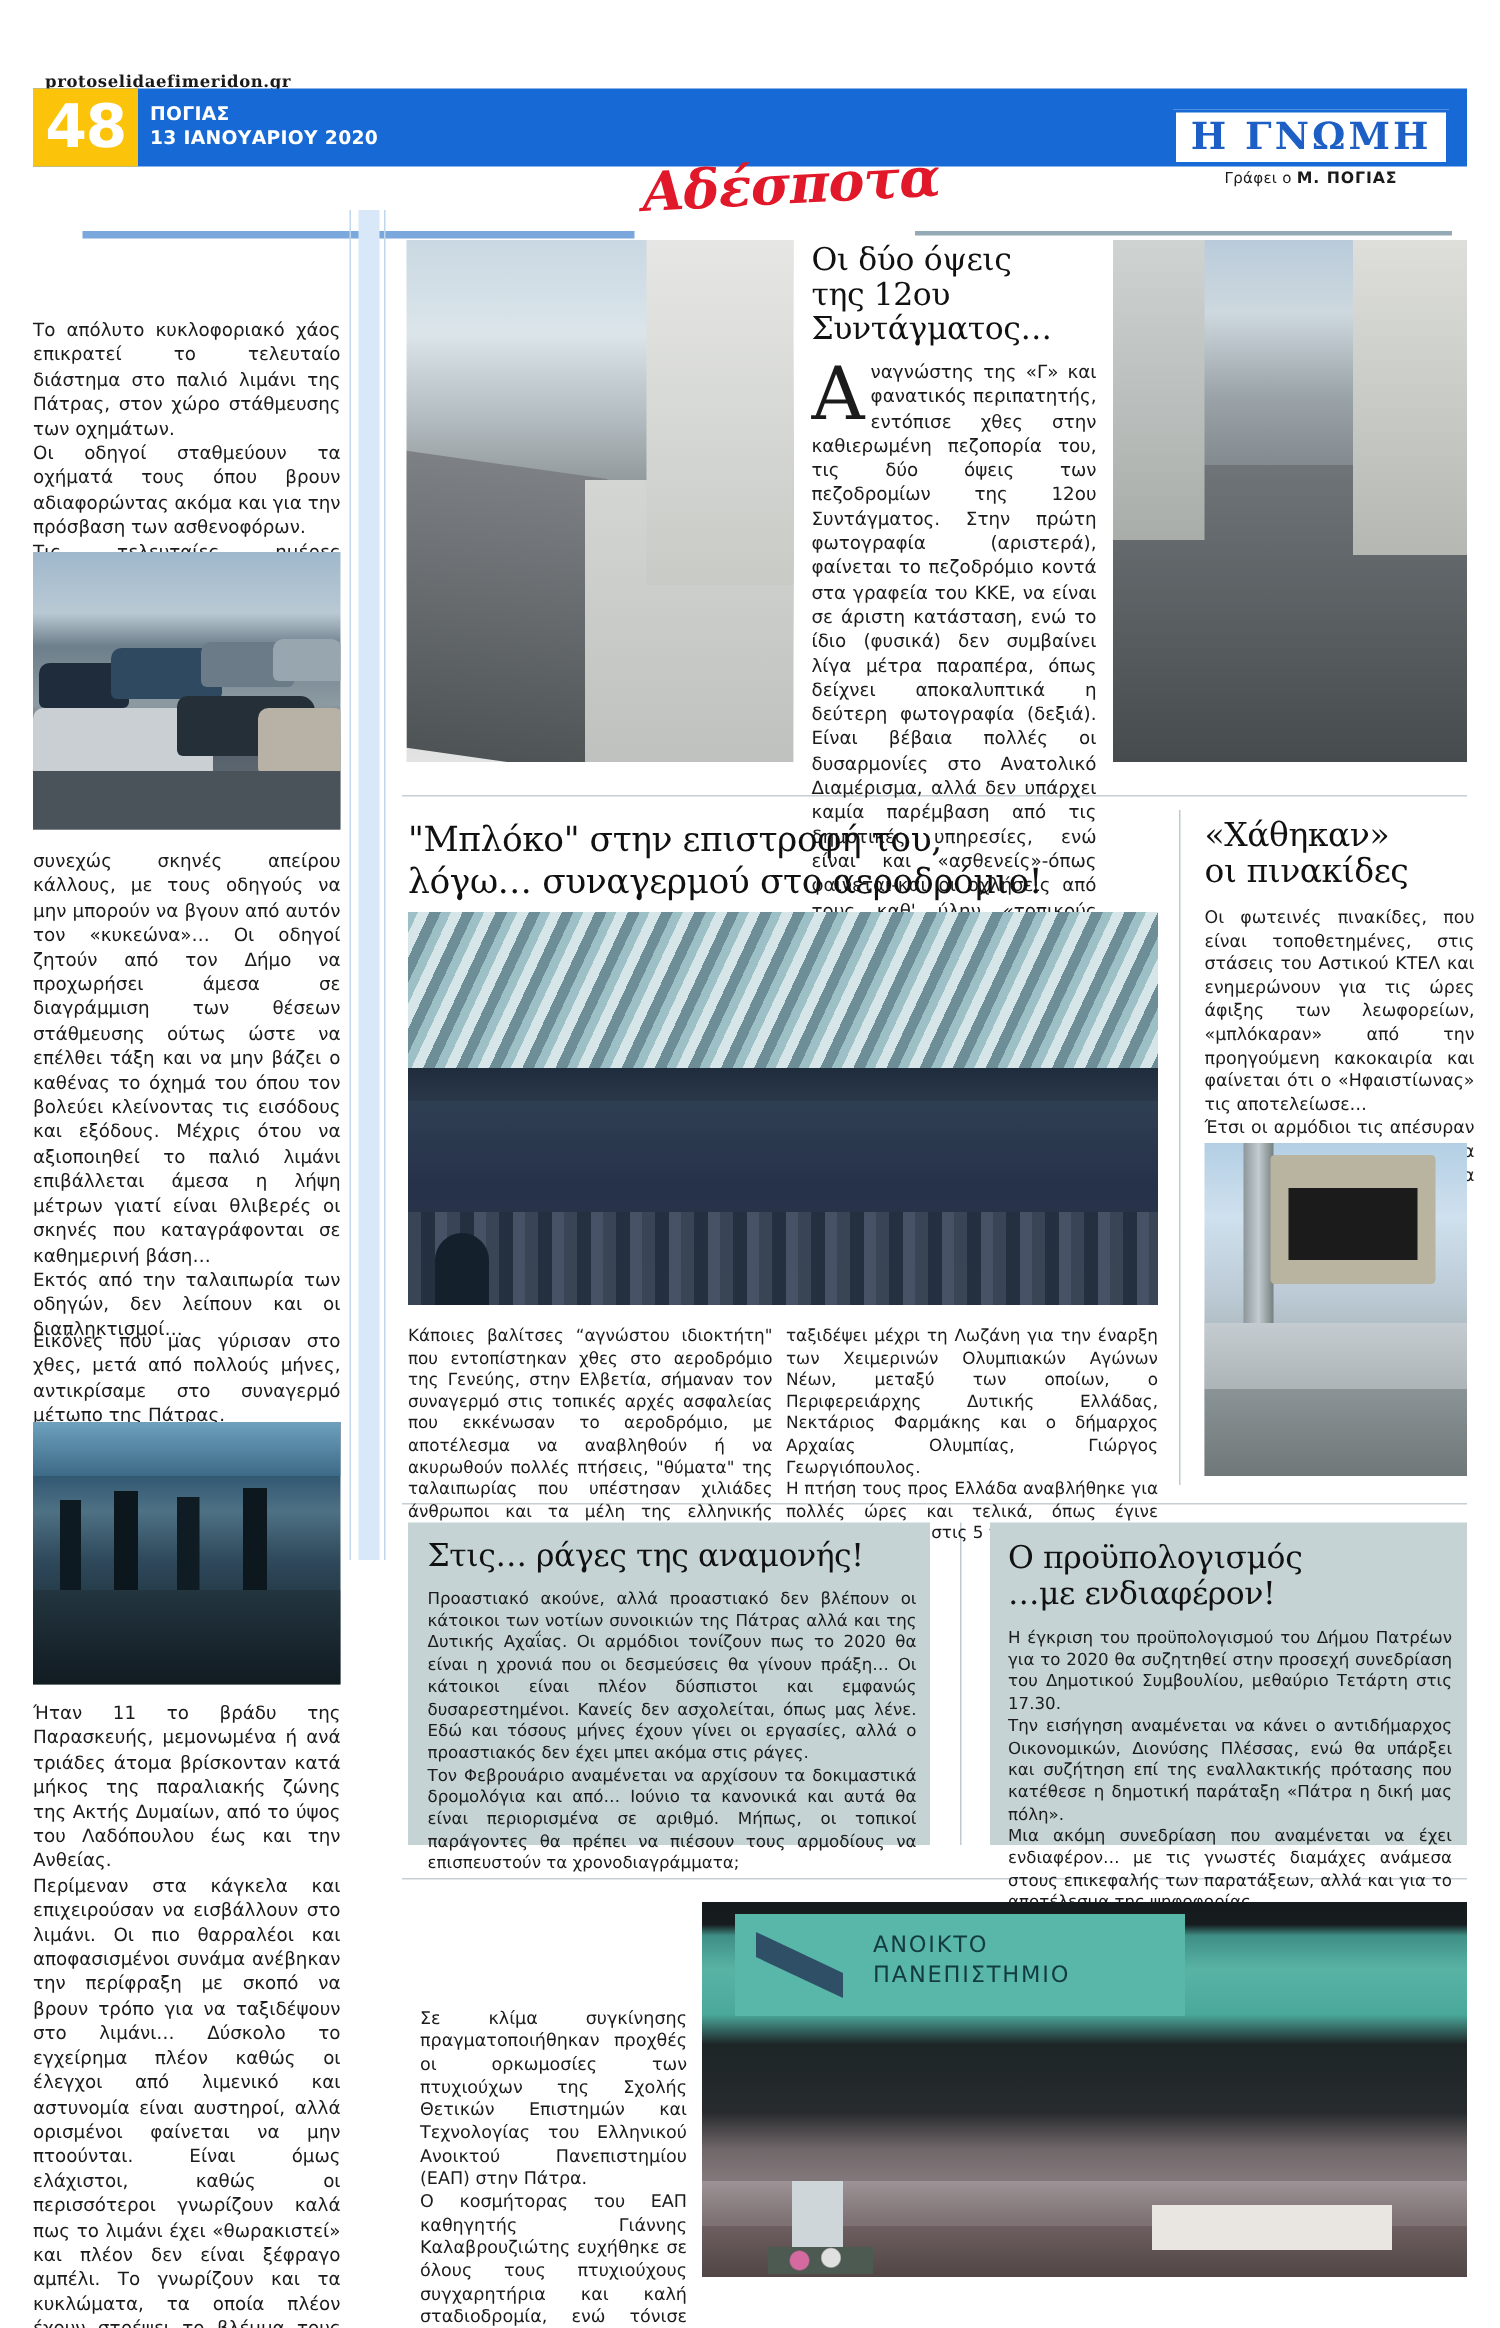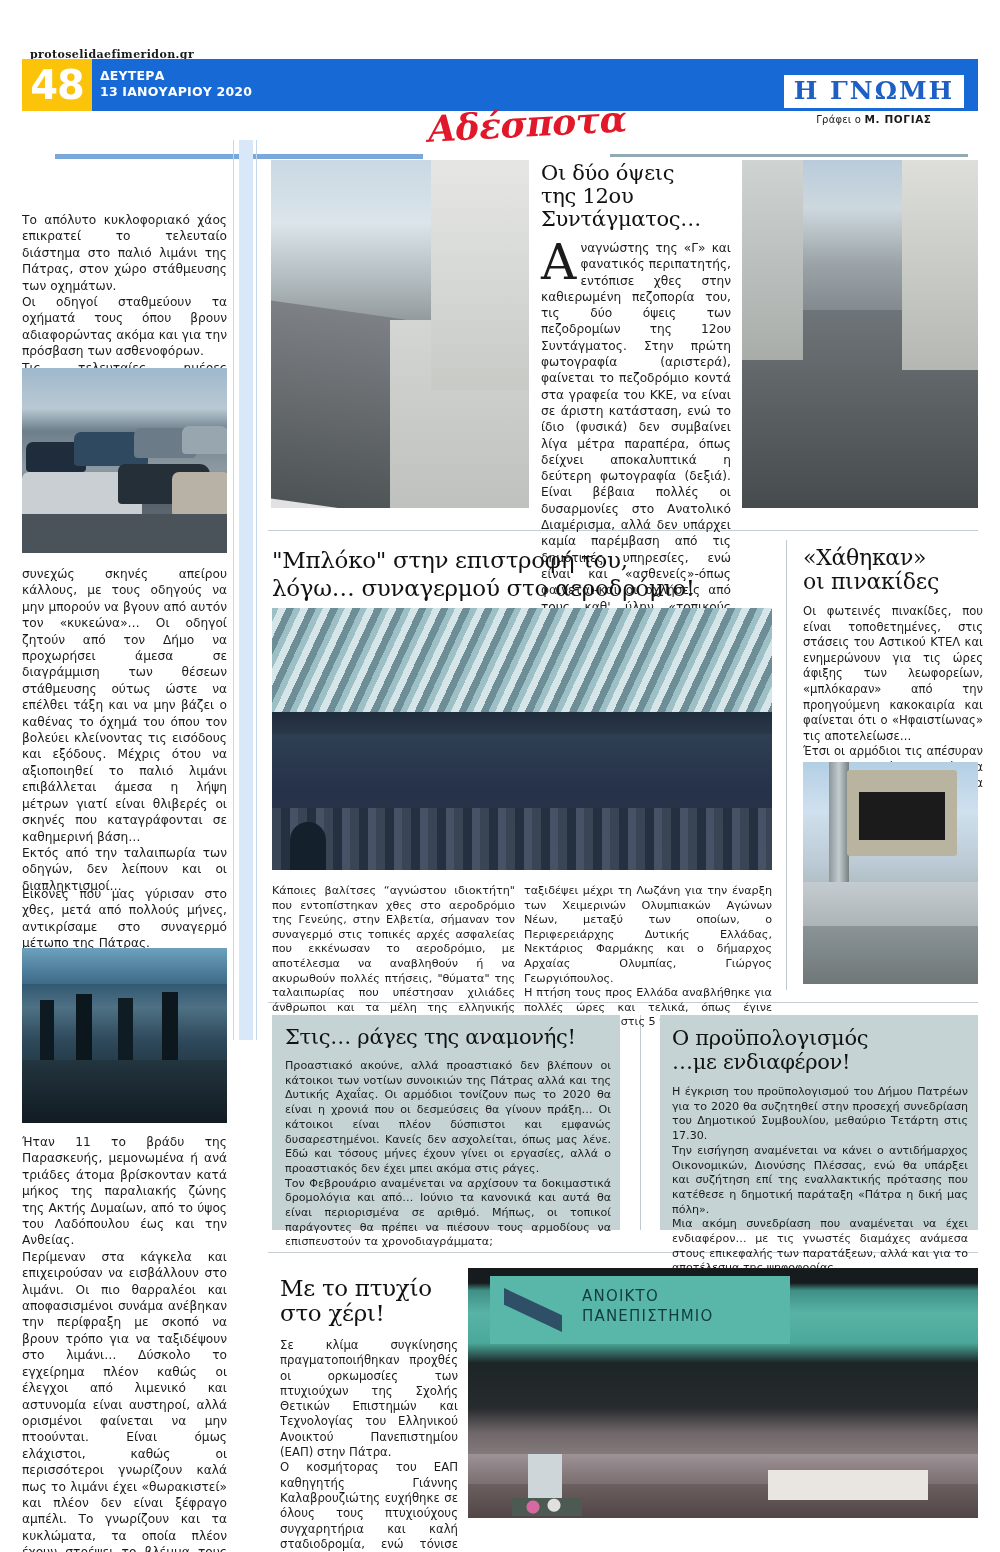--- a/index.html
+++ b/index.html
@@ -180,21 +180,21 @@
 </style>
 </head>
 <body>
 
 <div class="page">
 
   <div class="site-url">protoselidaefimeridon.gr</div>
   <div class="blue-bar"></div>
   <div class="pagebox">48</div>
   <div class="dateblock">
-    <div>ΔΕΥΤΕΡΑ</div>
+    <div>ΠΟΓΙΑΣ</div>
     <div>13 ΙΑΝΟΥΑΡΙΟΥ 2020</div>
   </div>
   <div class="logo-wrap">
     <div class="logo-box">
       <div class="logo-text">Η ΓΝΩΜΗ</div>
     </div>
     <div class="byline">
       <span>Γράφει ο </span><b>Μ. ΠΟΓΙΑΣ</b>
     </div>
   </div>
@@ -272,21 +272,20 @@
   </div>
 
   <div class="panel" id="panel-l"></div>
   <div class="hl" id="a5-h">Στις… ράγες της αναμονής!</div>
   <div class="body" id="a5-p">Προαστιακό ακούνε, αλλά προαστιακό δεν βλέπουν οι κάτοικοι των νοτίων συνοικιών της Πάτρας αλλά και της Δυτικής Αχαΐας. Οι αρμόδιοι τονίζουν πως το 2020 θα είναι η χρονιά που οι δεσμεύσεις θα γίνουν πράξη… Οι κάτοικοι είναι πλέον δύσπιστοι και εμφανώς δυσαρεστημένοι. Κανείς δεν ασχολείται, όπως μας λένε. Εδώ και τόσους μήνες έχουν γίνει οι εργασίες, αλλά ο προαστιακός δεν έχει μπει ακόμα στις ράγες.<br>Τον Φεβρουάριο αναμένεται να αρχίσουν τα δοκιμαστικά δρομολόγια και από… Ιούνιο τα κανονικά και αυτά θα είναι περιορισμένα σε αριθμό. Μήπως, οι τοπικοί παράγοντες θα πρέπει να πιέσουν τους αρμοδίους να επισπευστούν τα χρονοδιαγράμματα;</div>
 
   <div class="panel" id="panel-r"></div>
   <div class="hl" id="a6-h">Ο προϋπολογισμός<br>…με ενδιαφέρον!</div>
   <div class="body" id="a6-p"><span>Η έγκριση του προϋπολογισμού του Δήμου Πατρέων για το 2020 θα συζητηθεί στην προσεχή συνεδρίαση του Δημοτικού Συμβουλίου, μεθαύριο Τετάρτη στις 17.30.<br>Την εισήγηση αναμένεται να κάνει ο αντιδήμαρχος Οικονομικών, </span><b>Διονύσης Πλέσσας</b><span>, ενώ θα υπάρξει και συζήτηση επί της εναλλακτικής πρότασης που κατέθεσε η δημοτική παράταξη «Πάτρα η δική μας πόλη».<br>Μια ακόμη συνεδρίαση που αναμένεται να έχει ενδιαφέρον… με τις γνωστές διαμάχες ανάμεσα στους επικεφαλής των παρατάξεων, αλλά και για το αποτέλεσμα της ψηφοφορίας.</span></div>
 
-  <div class="hl" id="a7-h">Με το πτυχίο<br>στο χέρι!</div>
   <div class="body" id="a7-p"><span>Σε κλίμα συγκίνησης πραγματοποιήθηκαν προχθές οι ορκωμοσίες των πτυχιούχων της Σχολής Θετικών Επιστημών και Τεχνολογίας του Ελληνικού Ανοικτού Πανεπιστημίου (ΕΑΠ) στην Πάτρα.<br>Ο κοσμήτορας του ΕΑΠ καθηγητής </span><b>Γιάννης Καλαβρουζιώτης</b><span> ευχήθηκε σε όλους τους πτυχιούχους συγχαρητήρια και καλή σταδιοδρομία, ενώ τόνισε την σπουδαιότητα της διά βίου εκπαίδευσης…</span></div>
 
   <div id="p-grad">
     <div class="banner">
       <div class="mark"></div>
       <div class="txt">
         <div>ΑΝΟΙΚΤΟ</div>
         <div>ΠΑΝΕΠΙΣΤΗΜΙΟ</div>
       </div>
     </div>

